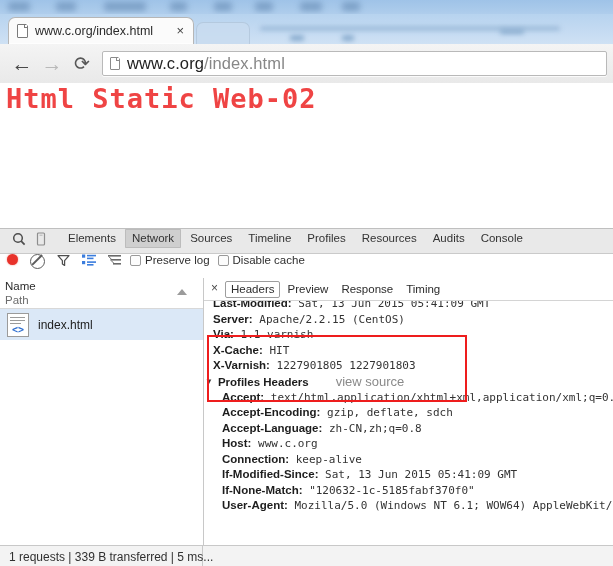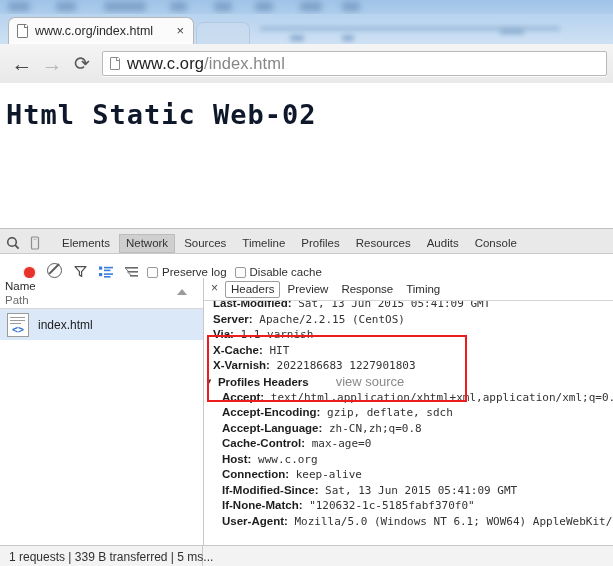--- a/index.html
+++ b/index.html
@@ -116,53 +116,53 @@
   }
   .omni-text { font-size:16.5px; color:#222; letter-spacing:.1px; white-space:nowrap;}
   .omni-text .path { color:#878787; }
 
   
   .viewport {
     position:absolute; left:0; top:83px; width:613px; height:145px;
     background:#fff; overflow:hidden;
   }
   .page-h1 {
-    margin:16px 0 0 6px;
+    margin:0 0 0 6px;
     font-family:"DejaVu Sans Mono","Liberation Mono",monospace;
-    font-size:27px; font-weight:bold; color:#0f172a;
+    font-size:27px; font-weight:bold; color:#ef4444;
     letter-spacing:1px; white-space:nowrap;
   }
 
   
   .devtools {
     position:absolute; left:0; top:228px; width:613px; height:338px;
     background:#fff; border-top:1px solid #bfbfbf;
     font-size:11px; color:#303030;
   }
   .dt-tabbar {
     height:24px; background:#e9e9e9;
     border-bottom:1px solid #cacaca;
-    display:flex; align-items:flex-end; padding-left:2px;
+    display:flex; align-items:flex-start; padding-left:8px;
   }
   .dt-icon-btn {
     width:22px; height:20px; display:flex; align-items:center; justify-content:center;
     color:#555;
   }
   .dt-panel-tab {
     font-size:11.5px; color:#333; padding:3px 7px 4px 7px; margin:0 1px;
     white-space:nowrap; border-radius:1px;
   }
   .dt-panel-tab.active {
     background:#cfcfcf; box-shadow: inset 0 0 0 1px #bcbcbc;
   }
   .dt-panel-tab.spacer-left { margin-left:9px; }
 
   .dt-actionbar {
     height:24px; border-bottom:1px solid #d6d6d6;
-    display:flex; align-items:flex-end; padding-left:24px; gap:12px;
+    display:flex; align-items:flex-start; padding-left:7px; gap:12px;
     background:#fff;
   }
   .rec-dot { width:11px; height:11px; border-radius:50%; background:#e8322a;
              box-shadow:0 0 2px rgba(232,50,42,.55); }
   .ban-icon { width:13px; height:13px; border:1.6px solid #5c5c5c; border-radius:50%;
               position:relative; }
   .ban-icon:after{ content:""; position:absolute; left:-1px; top:4.2px; width:14px; height:1.6px;
               background:#5c5c5c; transform:rotate(-45deg); }
   .funnel-icon svg, .list-icon svg, .bars-icon svg { display:block; }
   .cbx-wrap { display:flex; align-items:center; gap:4px; margin-left:-4px; }
@@ -387,33 +387,32 @@
           <span class="dtab">Preview</span>
           <span class="dtab">Response</span>
           <span class="dtab">Timing</span>
         </div>
 
         <div class="hdr-scroll">
           <div class="hline clipped-top"><b>Last-Modified:</b> <span>Sat, 13 Jun 2015 05:41:09 GMT</span></div>
           <div class="hline"><b>Server:</b> <span>Apache/2.2.15 (CentOS)</span></div>
           <div class="hline"><b>Via:</b> <span>1.1 varnish</span></div>
           <div class="hline"><b>X-Cache:</b> <span>HIT</span></div>
-          <div class="hline"><b>X-Varnish:</b> <span>2022186683 1227901803</span></div>
+          <div class="hline"><b>X-Varnish:</b> <span>1227901805 1227901803</span></div>
 
           <div class="sect-title">
             <span class="tri">▼</span>
               <span>Profiles Headers</span>
               <span class="viewsrc">view source</span>
           </div>
 
           <div class="indent">
             <div class="hline"><b>Accept:</b> <span>text/html,application/xhtml+xml,application/xml;q=0.</span></div>
             <div class="hline"><b>Accept-Encoding:</b> <span>gzip, deflate, sdch</span></div>
             <div class="hline"><b>Accept-Language:</b> <span>zh-CN,zh;q=0.8</span></div>
-            <div class="hline"><b>Cache-Control:</b> <span>max-age=0</span></div>
             <div class="hline"><b>Host:</b> <span>www.c.org</span></div>
             <div class="hline"><b>Connection:</b> <span>keep-alive</span></div>
             <div class="hline"><b>If-Modified-Since:</b> <span>Sat, 13 Jun 2015 05:41:09 GMT</span></div>
             <div class="hline"><b>If-None-Match:</b> <span>"120632-1c-5185fabf370f0"</span></div>
             <div class="hline"><b>User-Agent:</b> <span>Mozilla/5.0 (Windows NT 6.1; WOW64) AppleWebKit/</span></div>
           </div>
 
           <div class="redbox"></div>
         </div>
       </div>

